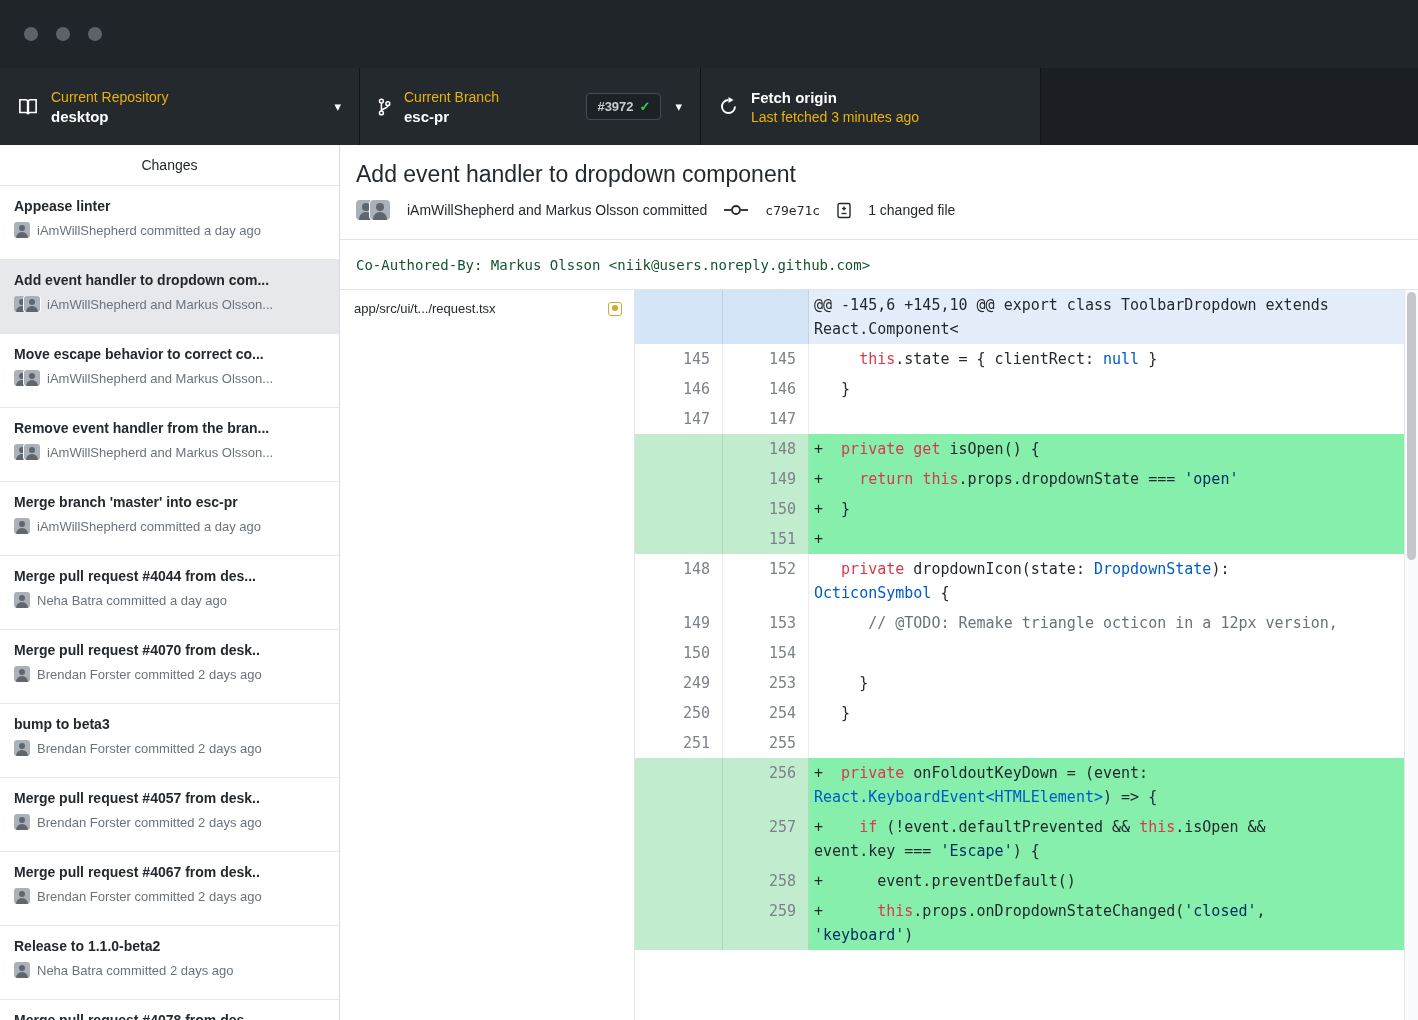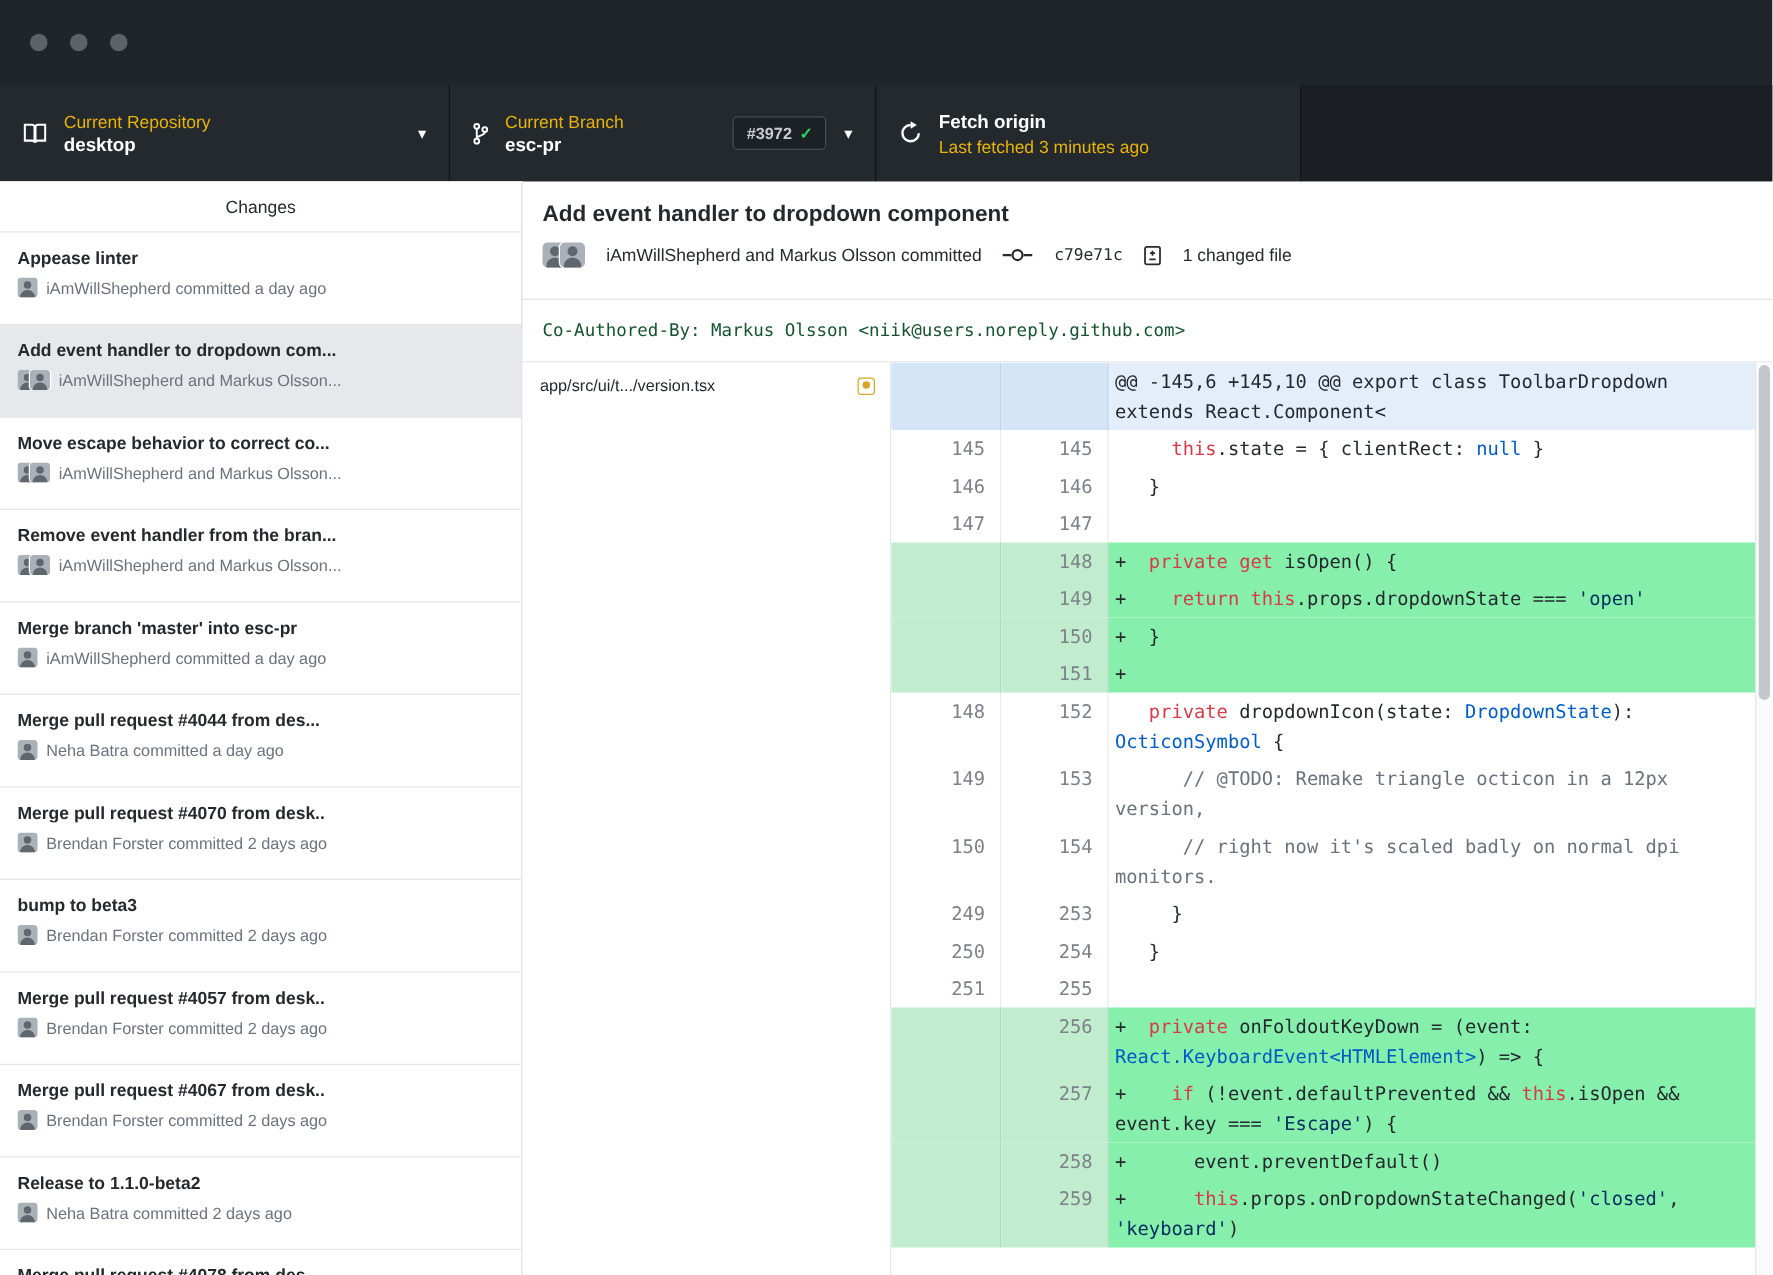--- a/index.html
+++ b/index.html
@@ -22,21 +22,21 @@
   .tb-label { font-size:14px; color:#eab308; }
   .tb-value { font-size:15px; font-weight:bold; color:#ffffff; margin-top:3px; }
   .chevron { color:#ffffff; font-size:13px; margin-left:auto; }
   .tb-branch .chevron { margin-left:14px; }
   .badge { margin-left:auto; background:#1c2126; border:1px solid #444d56; color:#c8ccd1; font-size:13px; font-weight:bold; padding:5px 10px; border-radius:4px; display:flex; align-items:center; gap:6px; }
   .badge .check { color:#34d058; font-weight:bold; }
   .tbicon { flex:none; display:flex; align-items:center; }
 
   
   .main { display:flex; height:875px; }
-  .sidebar { width:418px; flex:none; border-right:1px solid #d9dcdf; display:flex; flex-direction:column; background:#fff; }
+  .sidebar { width:340px; flex:none; border-right:1px solid #d9dcdf; display:flex; flex-direction:column; background:#fff; }
   .tabs { height:41px; flex:none; display:flex; border-bottom:1px solid #e1e4e8; }
   .tab { flex:1; display:flex; align-items:center; justify-content:center; font-size:14px; color:#24292e; position:relative; cursor:pointer; }
   .tab + .tab { border-left:1px solid #e1e4e8; }
   .tab.active::after { content:""; position:absolute; left:0; right:0; bottom:0; height:2px; background:#2188ff; }
 
   .commits { flex:1; overflow:hidden; }
   .commit { height:74px; padding:12px 14px 0 14px; border-bottom:1px solid #e5e7ea; cursor:pointer; }
   .commit.selected { background:#e6e8eb; }
   .c-title { font-size:14px; font-weight:bold; color:#24292e; white-space:nowrap; overflow:hidden; }
   .c-meta { margin-top:8px; display:flex; align-items:center; gap:7px; font-size:13px; color:#6a737d; white-space:nowrap; overflow:hidden; }
@@ -46,21 +46,21 @@
   .avatar::after { content:""; position:absolute; width:12px; height:9px; top:10px; left:2px; border-radius:6px 6px 0 0; background:#5f666d; }
   .avatar.lg { width:20px; height:20px; border-radius:4px; }
   .avatar.lg::before { width:8px; height:8px; top:3px; left:6px; }
   .avatar.lg::after { width:14px; height:10px; top:12px; left:3px; border-radius:7px 7px 0 0; }
   .avatar-stack { display:flex; flex:none; }
   .avatar-stack .avatar + .avatar { margin-left:-6px; box-shadow:0 0 0 1px #fff; }
 
   
   .content { flex:1; min-width:0; display:flex; flex-direction:column; }
   .commit-header { flex:none; height:95px; padding:16px 16px 0 16px; border-bottom:1px solid #e1e4e8; }
-  .commit-title { font-size:18px; font-weight:bold; color:#24292e; }
+  .commit-title { font-size:23px; font-weight:normal; color:#24292e; }
   .commit-meta { display:flex; align-items:center; gap:17px; margin-top:12px; font-size:14px; color:#24292e; }
   .sha { font-family:"DejaVu Sans Mono", monospace; font-size:13px; }
   .micon { display:flex; align-items:center; }
   .coauthor { flex:none; height:50px; display:flex; align-items:center; padding:0 16px; border-bottom:1px solid #e1e4e8; font-family:"DejaVu Sans Mono", monospace; font-size:14px; color:#14532d; }
 
   .bodywrap { flex:1; min-height:0; display:flex; }
   .filelist { width:295px; flex:none; border-right:1px solid #e1e4e8; background:#fff; }
   .file-row { height:37px; display:flex; align-items:center; padding:0 12px 0 14px; cursor:pointer; }
   .file-path { flex:1; font-size:13px; color:#24292e; white-space:nowrap; overflow:hidden; }
   .status-icon { width:14px; height:14px; flex:none; border:1.5px solid #d4a72c; border-radius:3px; position:relative; }
@@ -289,21 +289,21 @@
         <span>1 changed file</span>
       </div>
     </header>
 
     <div class="coauthor">Co-Authored-By: Markus Olsson &lt;niik@users.noreply.github.com&gt;</div>
 
     <div class="bodywrap">
 
       <div class="filelist">
         <div class="file-row">
-          <span class="file-path">app/src/ui/t.../version.tsx</span>
+          <span class="file-path">app/src/ui/t.../request.tsx</span>
           <span class="status-icon"></span>
         </div>
       </div>
 
       <div class="diff">
 
         <div class="drow hunk">
             <div class="gold"></div>
             <div class="gnew"></div>
             <div class="code">
@@ -379,23 +379,20 @@
             <div class="gold">149</div>
             <div class="gnew">153</div>
             <div class="code">
               <span class="codetext"><span class="c">      // @TODO: Remake triangle octicon in a 12px version,</span></span>
             </div>
           </div>
 
         <div class="drow ctx">
             <div class="gold">150</div>
             <div class="gnew">154</div>
-            <div class="code">
-              <span class="codetext"><span class="c">      // right now it's scaled badly on normal dpi monitors.</span></span>
-            </div>
           </div>
 
 
         <div class="drow ctx">
             <div class="gold">249</div>
             <div class="gnew">253</div>
             <div class="code">
               <span class="codetext"><span>     }</span></span>
             </div>
           </div>

